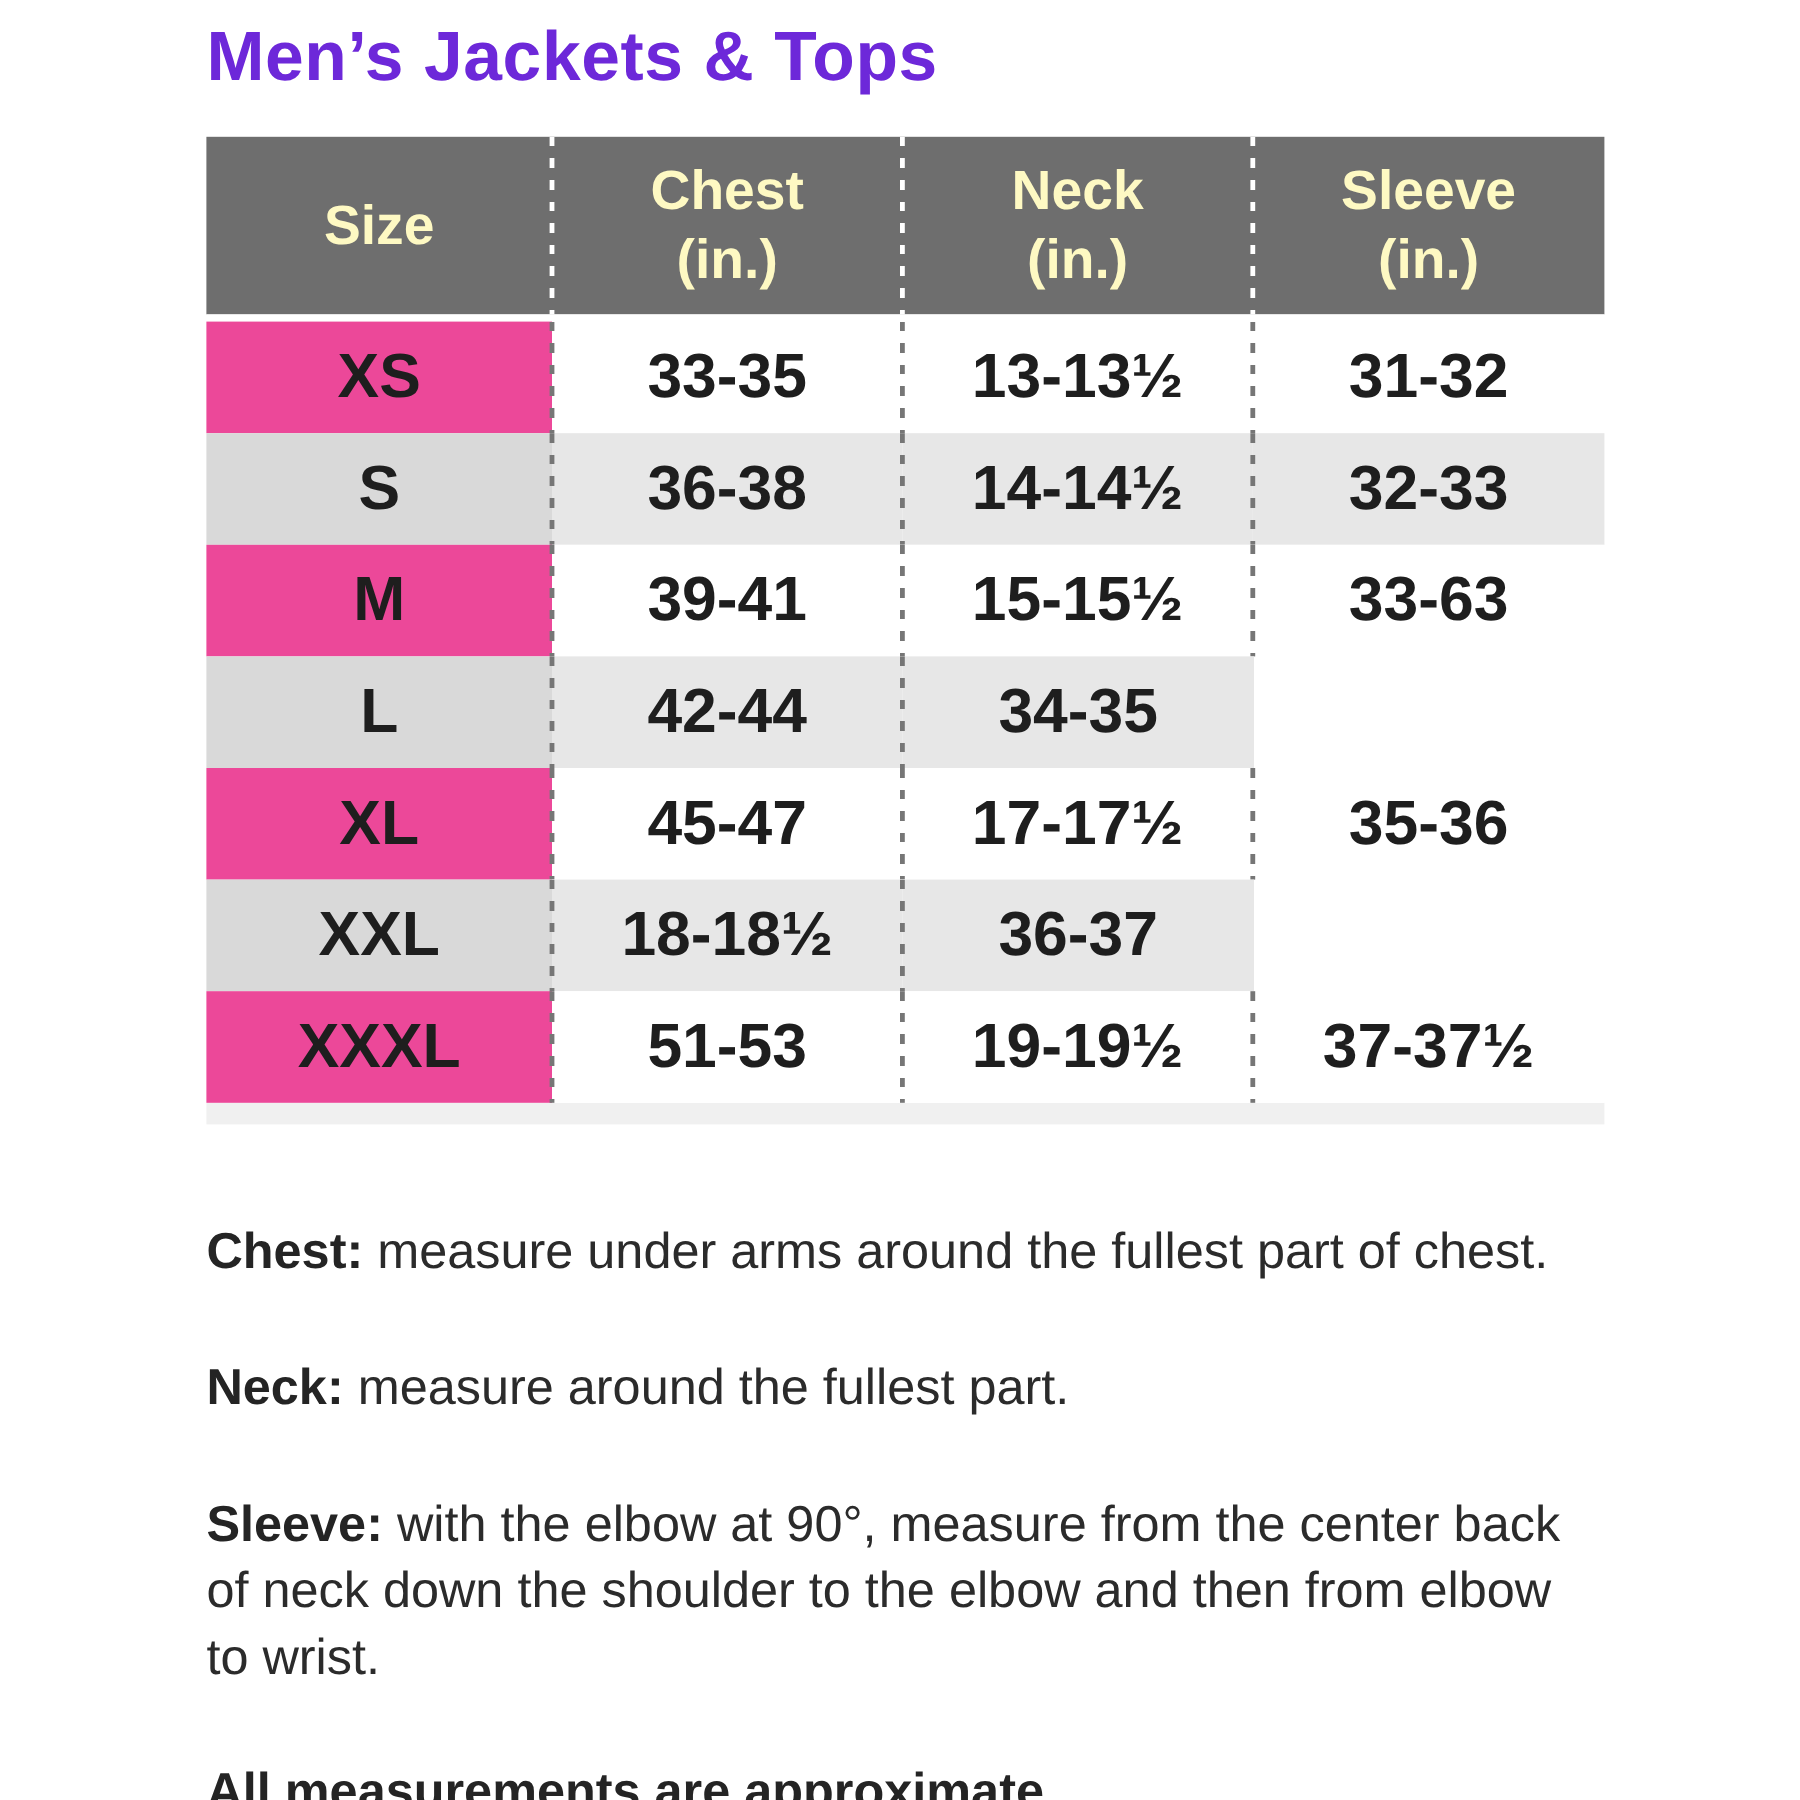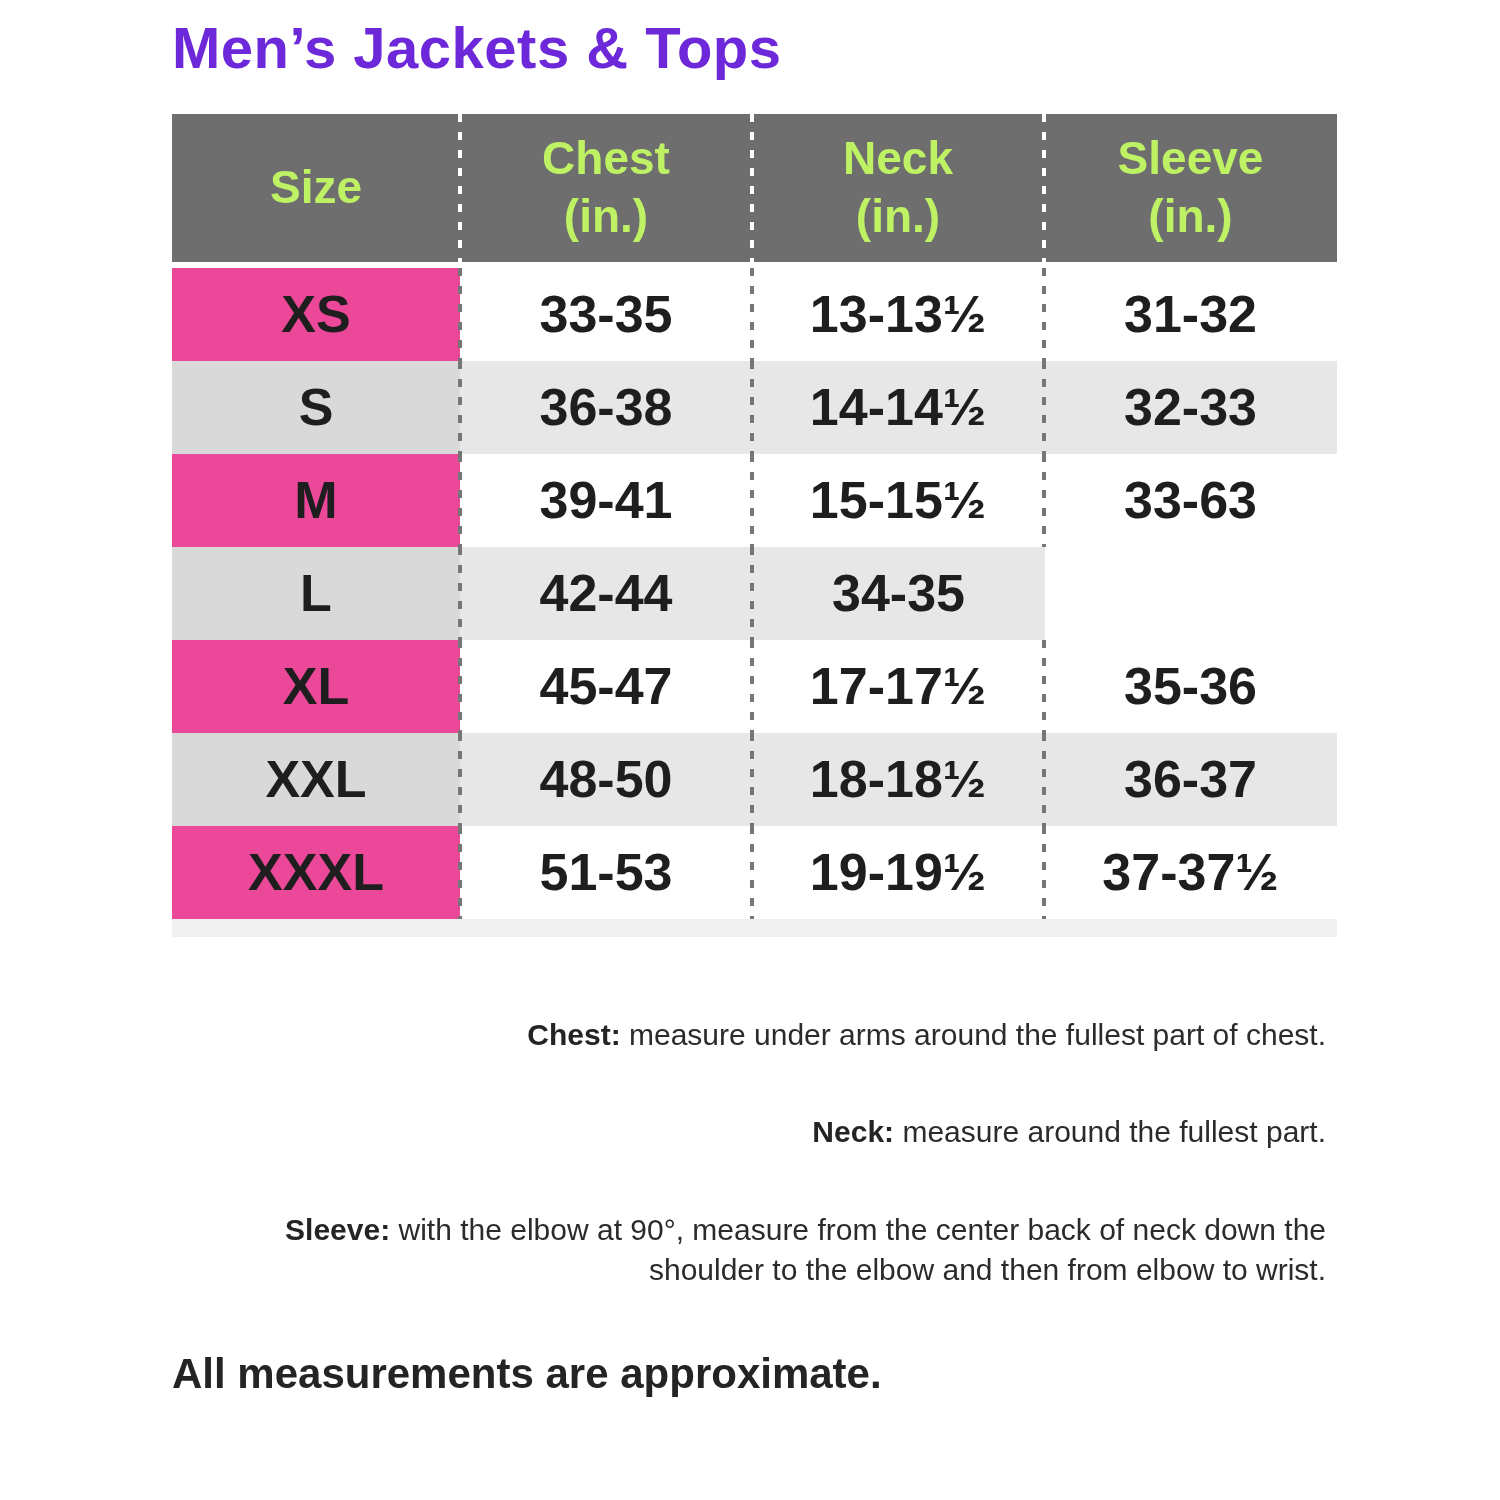--- a/index.html
+++ b/index.html
@@ -21,21 +21,21 @@
     letter-spacing:0.5px;
   }
 
   
   .size-table { width:1165px; margin-top:34px; }
 
   .thead {
     display:flex;
     height:148px;
     background:#6e6e6e;
-    color:#bef264;
+    color:#fef9c3;
   }
   .th {
     display:flex; flex-direction:column;
     justify-content:center; align-items:center;
     font-weight:bold; font-size:46px; line-height:1.25;
     position:relative;
   }
   .header-gap { height:6px; background:#ffffff; }
 
   .trow { display:flex; height:93px; }
@@ -62,23 +62,22 @@
   }
   .thead .sep::before {
     background-image:repeating-linear-gradient(to bottom, #ffffff 0 8px, transparent 8px 18px);
   }
   .table-bottom { height:18px; background:#f0f0f0; }
 
   
   .notes { margin-top:78px; width:1170px; }
   .note {
     margin:0 16px 58px 0;
-    font-size:30px; line-height:1.32;
+    font-size:42px; line-height:1.32;
     color:#2b2b2b;
-    text-align:right;
   }
   .note b { color:#242424; }
   .footer-note {
     margin:0;
     font-size:42px; line-height:1.3;
     font-weight:bold; color:#242424;
   }
 </style>
 </head>
 <body>
@@ -132,21 +131,20 @@
         <div class="cell c-data c-sleeve sep">34-35</div>
       </div>
       <div class="trow odd">
         <div class="cell c-size">XL</div>
         <div class="cell c-data c-chest sep">45-47</div>
         <div class="cell c-data c-neck sep">17-17½</div>
         <div class="cell c-data c-sleeve sep">35-36</div>
       </div>
       <div class="trow even">
         <div class="cell c-size">XXL</div>
-        <div class="cell c-data c-chest sep">48-50</div>
         <div class="cell c-data c-neck sep">18-18½</div>
         <div class="cell c-data c-sleeve sep">36-37</div>
       </div>
       <div class="trow odd">
         <div class="cell c-size">XXXL</div>
         <div class="cell c-data c-chest sep">51-53</div>
         <div class="cell c-data c-neck sep">19-19½</div>
         <div class="cell c-data c-sleeve sep">37-37½</div>
       </div>
 

